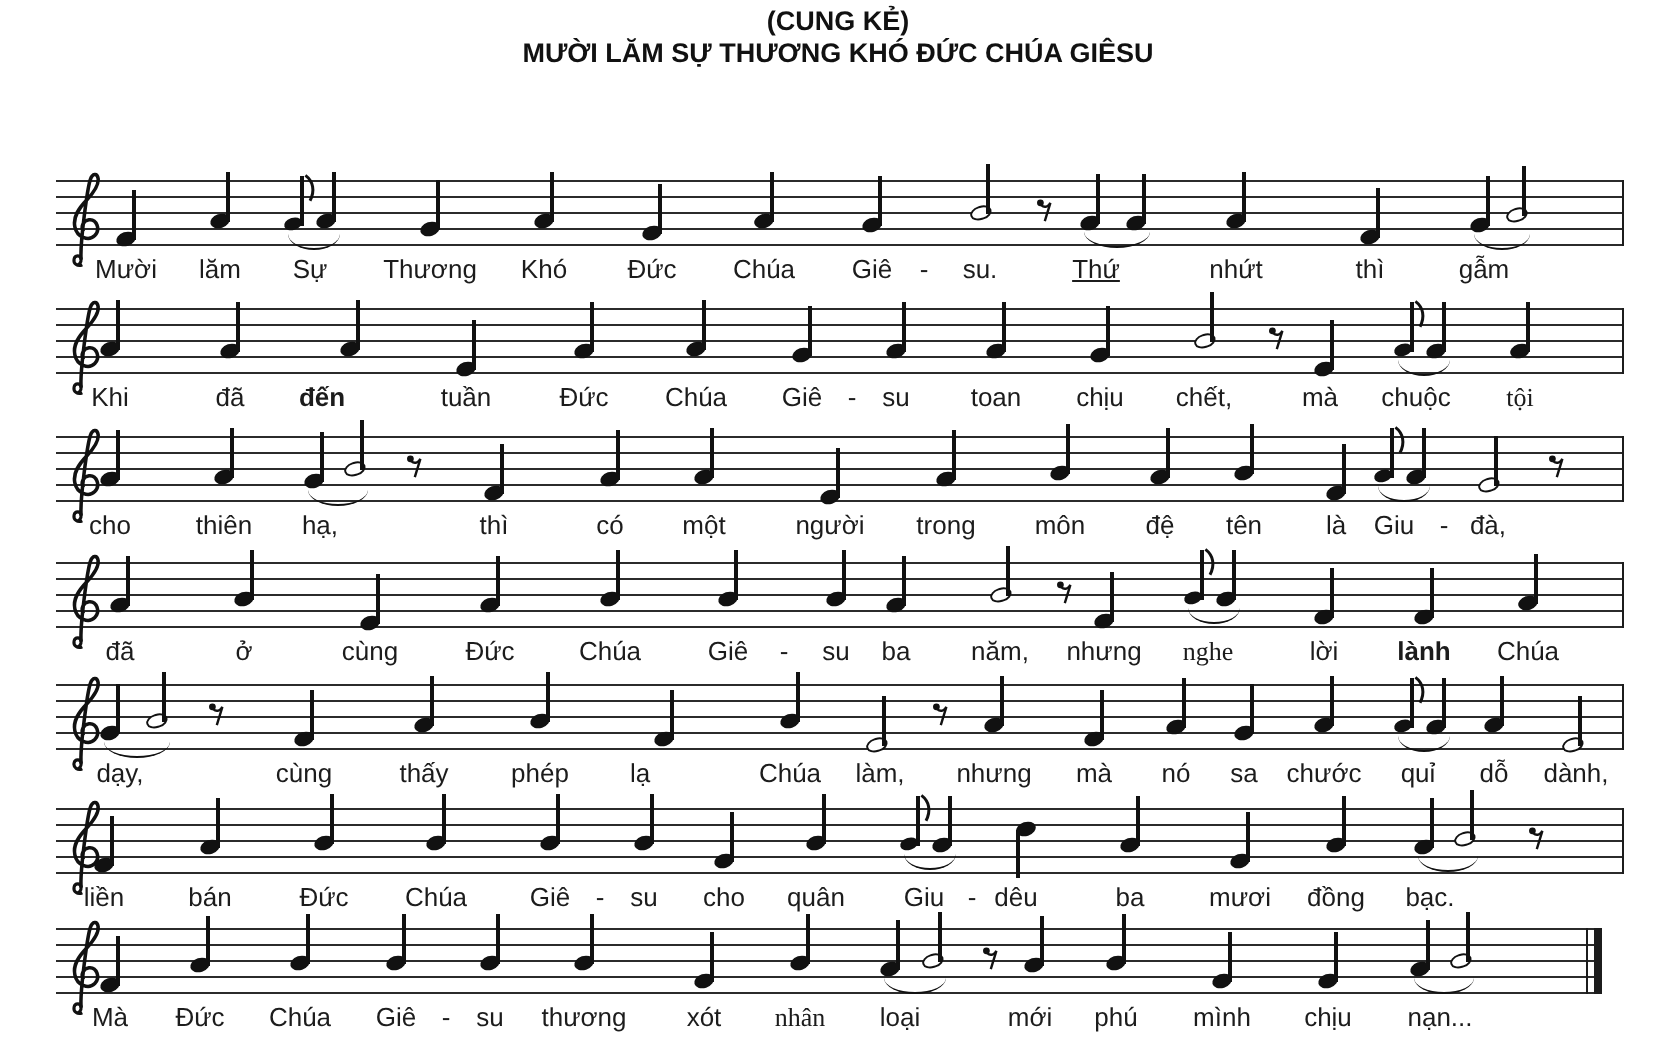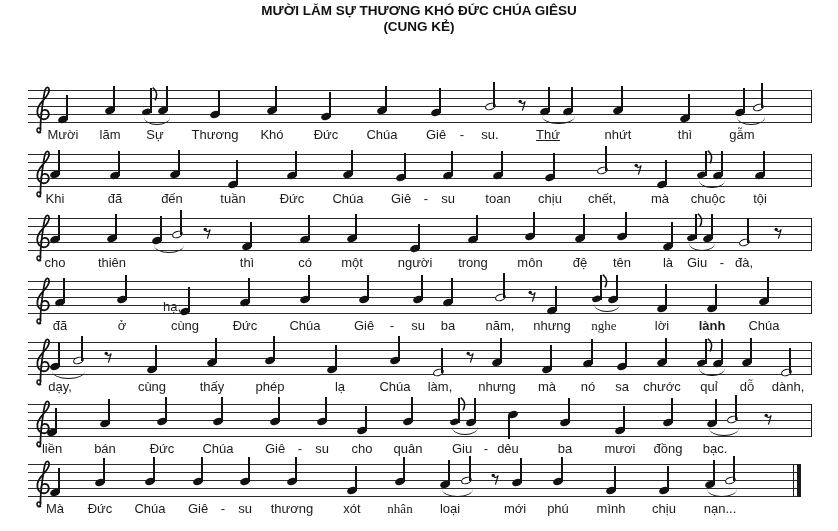--- a/index.html
+++ b/index.html
@@ -20,22 +20,22 @@
         border-radius:0 0 50% 50%/0 0 100% 100%;}
   .lyric{position:absolute;width:96px;margin-left:-48px;text-align:center;
          font-size:13px;color:#1c1c1c;white-space:nowrap;}
   .clef,.rest,.flag{position:absolute;}
 </style>
 </head>
 <body>
 
 <div class="page">
   <div class="titles">
+    <div>(CUNG KẺ)</div>
     <div>MƯỜI LĂM SỰ THƯƠNG KHÓ ĐỨC CHÚA GIÊSU</div>
-    <div>(CUNG KẺ)</div>
   </div>
   <div id="score">
       <div class="system" style="top: 90px;">
         <div class="sline" style="top: 0px; left: 28px; width: 784px;"></div>
         <div class="sline" style="top: 8px; left: 28px; width: 784px;"></div>
         <div class="sline" style="top: 16px; left: 28px; width: 784px;"></div>
         <div class="sline" style="top: 24px; left: 28px; width: 784px;"></div>
         <div class="sline" style="top: 32px; left: 28px; width: 784px;"></div>
         <svg class="clef" width="24" height="54" viewBox="0 0 22 52" style="left: 30px; top: -9px;">
           <path d="M10.2 49.5 C8 50.5 5.8 49 6.2 46.8 C6.6 44.8 9.4 44.6 9.6 46.8 C9.8 48.6 8.4 49.6 7.4 49.7" fill="none" stroke="#111" stroke-width="1.5"></path>
@@ -143,33 +143,33 @@
         <svg class="flag" width="8" height="15" viewBox="0 0 8 15" style="left: 706.8px; top: -4px;">
           <path d="M0.7 0.7 C4.6 3.6 5.6 8.4 3 13.4" fill="none" stroke="#111" stroke-width="1.5"></path>
         </svg>
         <div class="slur" style="left: 699px; width: 26px; top: 26px;"></div>
         <div class="notehead" style="left: 713px; top: 17.5px;"></div>
         <div class="stem" style="left: 721.4px; top: -3px; height: 25px;"></div>
         <div class="notehead" style="left: 755px; top: 17.5px;"></div>
         <div class="stem" style="left: 763.4px; top: -3px; height: 25px;"></div>
         <span class="lyric" style="left: 55px; top: 37px;">Khi</span>
         <span class="lyric" style="left: 115px; top: 37px;">đã</span>
-        <span class="lyric" style="left: 172px; top: 37px;">đến</span>
+        <span class="lyric" style="left: 161px; top: 37px; font-weight: bold;">đến</span>
         <span class="lyric" style="left: 233px; top: 37px;">tuần</span>
         <span class="lyric" style="left: 292px; top: 37px;">Đức</span>
         <span class="lyric" style="left: 348px; top: 37px;">Chúa</span>
         <span class="lyric" style="left: 401px; top: 37px;">Giê</span>
         <span class="lyric" style="left: 426px; top: 37px;">-</span>
         <span class="lyric" style="left: 448px; top: 37px;">su</span>
         <span class="lyric" style="left: 498px; top: 37px;">toan</span>
         <span class="lyric" style="left: 550px; top: 37px;">chịu</span>
         <span class="lyric" style="left: 602px; top: 37px;">chết,</span>
         <span class="lyric" style="left: 660px; top: 37px;">mà</span>
         <span class="lyric" style="left: 708px; top: 37px;">chuộc</span>
-        <span class="lyric" style="left: 760px; top: 37px;">tội</span>
+        <span class="lyric" style="left: 760px; top: 37px; font-family: Liberation Serif, serif;">tội</span>
       </div>
       <div class="system" style="top: 218px;">
         <div class="sline" style="top: 0px; left: 28px; width: 784px;"></div>
         <div class="sline" style="top: 8px; left: 28px; width: 784px;"></div>
         <div class="sline" style="top: 16px; left: 28px; width: 784px;"></div>
         <div class="sline" style="top: 24px; left: 28px; width: 784px;"></div>
         <div class="sline" style="top: 32px; left: 28px; width: 784px;"></div>
         <svg class="clef" width="24" height="54" viewBox="0 0 22 52" style="left: 30px; top: -9px;">
           <path d="M10.2 49.5 C8 50.5 5.8 49 6.2 46.8 C6.6 44.8 9.4 44.6 9.6 46.8 C9.8 48.6 8.4 49.6 7.4 49.7" fill="none" stroke="#111" stroke-width="1.5"></path>
           <path d="M9.6 47 C9 39 12.6 13 14 8.6 C15 5.4 17.4 5.2 17.8 8 C18.2 11.2 15.6 14.8 12.4 18.2 C8.2 22.6 5.6 26.6 6.6 31.2 C7.6 36.2 13.2 38.4 16.2 35.4 C19 32.6 17.2 27.4 13.4 27.8 C10.6 28.2 9.2 31.2 10.8 33.6" fill="none" stroke="#111" stroke-width="1.7"></path>
@@ -215,21 +215,21 @@
         <div class="notehead" style="left: 703px; top: 16.5px;"></div>
         <div class="stem" style="left: 711.4px; top: -4px; height: 25px;"></div>
         <div class="notehead half" style="left: 739px; top: 20.5px;"></div>
         <div class="stem" style="left: 747.4px; top: 0px; height: 25px;"></div>
         <svg class="rest" width="9" height="14" viewBox="0 0 9 14" style="left: 774px; top: 8px;">
           <circle cx="2.2" cy="3.4" r="1.7" fill="#111"></circle>
           <path d="M2.6 4.6 C4.2 6 6.4 5.4 7.2 3.4 L4.4 12.6" fill="none" stroke="#111" stroke-width="1.2"></path>
         </svg>
         <span class="lyric" style="left: 55px; top: 37px;">cho</span>
         <span class="lyric" style="left: 112px; top: 37px;">thiên</span>
-        <span class="lyric" style="left: 172px; top: 37px; margin-top: 44px;">hạ,</span>
+        <span class="lyric" style="left: 160px; top: 37px;">hạ,</span>
         <span class="lyric" style="left: 247px; top: 37px;">thì</span>
         <span class="lyric" style="left: 305px; top: 37px;">có</span>
         <span class="lyric" style="left: 352px; top: 37px;">một</span>
         <span class="lyric" style="left: 415px; top: 37px;">người</span>
         <span class="lyric" style="left: 473px; top: 37px;">trong</span>
         <span class="lyric" style="left: 530px; top: 37px;">môn</span>
         <span class="lyric" style="left: 580px; top: 37px;">đệ</span>
         <span class="lyric" style="left: 622px; top: 37px;">tên</span>
         <span class="lyric" style="left: 668px; top: 37px;">là</span>
         <span class="lyric" style="left: 697px; top: 37px;">Giu</span>
@@ -356,21 +356,21 @@
         <div class="notehead" style="left: 713px; top: 17.5px;"></div>
         <div class="stem" style="left: 721.4px; top: -3px; height: 25px;"></div>
         <div class="notehead" style="left: 742px; top: 16.5px;"></div>
         <div class="stem" style="left: 750.4px; top: -4px; height: 25px;"></div>
         <div class="notehead half" style="left: 781px; top: 26.5px;"></div>
         <div class="stem" style="left: 789.4px; top: 6px; height: 25px;"></div>
         <span class="lyric" style="left: 60px; top: 37px;">dạy,</span>
         <span class="lyric" style="left: 152px; top: 37px;">cùng</span>
         <span class="lyric" style="left: 212px; top: 37px;">thấy</span>
         <span class="lyric" style="left: 270px; top: 37px;">phép</span>
-        <span class="lyric" style="left: 340px; top: 37px;">lạ</span>
+        <span class="lyric" style="left: 320px; top: 37px;">lạ</span>
         <span class="lyric" style="left: 395px; top: 37px;">Chúa</span>
         <span class="lyric" style="left: 440px; top: 37px;">làm,</span>
         <span class="lyric" style="left: 497px; top: 37px;">nhưng</span>
         <span class="lyric" style="left: 547px; top: 37px;">mà</span>
         <span class="lyric" style="left: 588px; top: 37px;">nó</span>
         <span class="lyric" style="left: 622px; top: 37px;">sa</span>
         <span class="lyric" style="left: 662px; top: 37px;">chước</span>
         <span class="lyric" style="left: 709px; top: 37px;">quỉ</span>
         <span class="lyric" style="left: 747px; top: 37px;">dỗ</span>
         <span class="lyric" style="left: 788px; top: 37px;">dành,</span>

